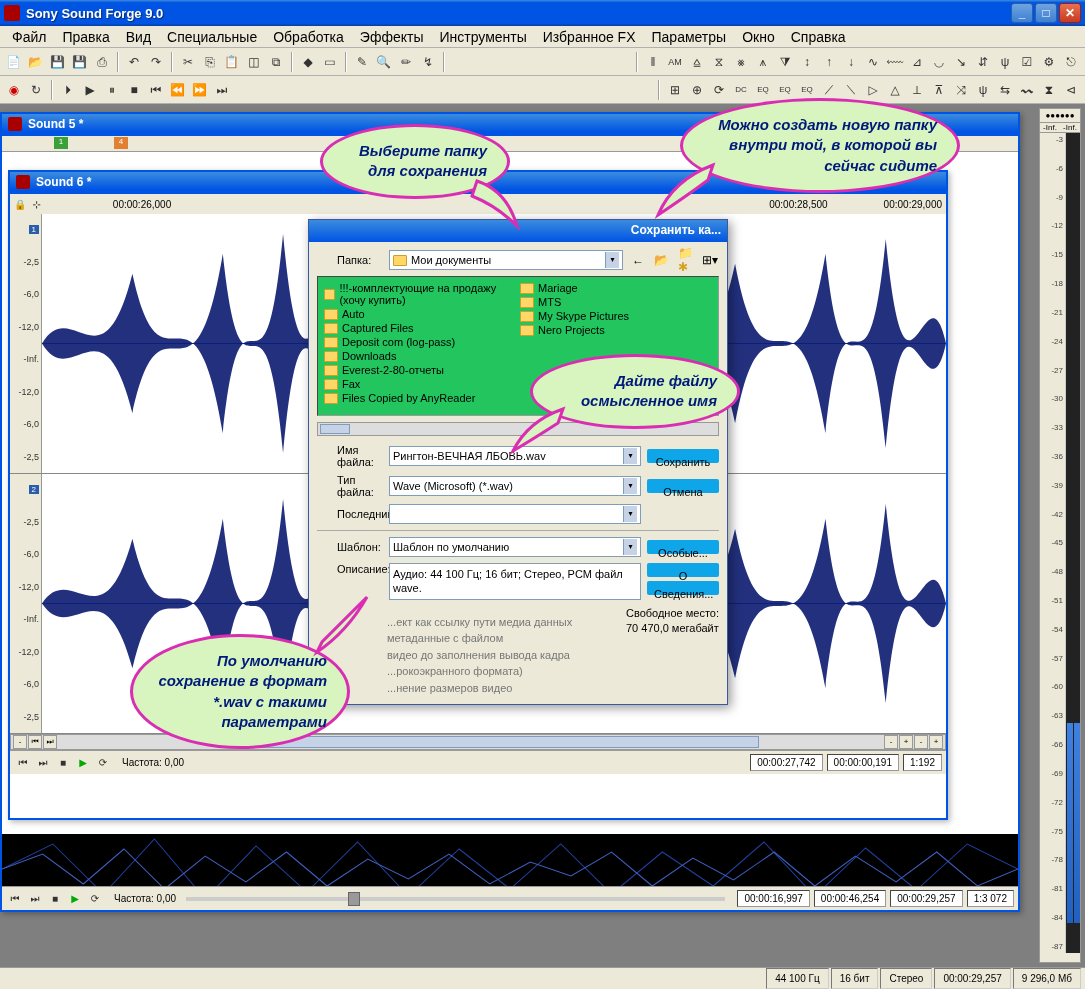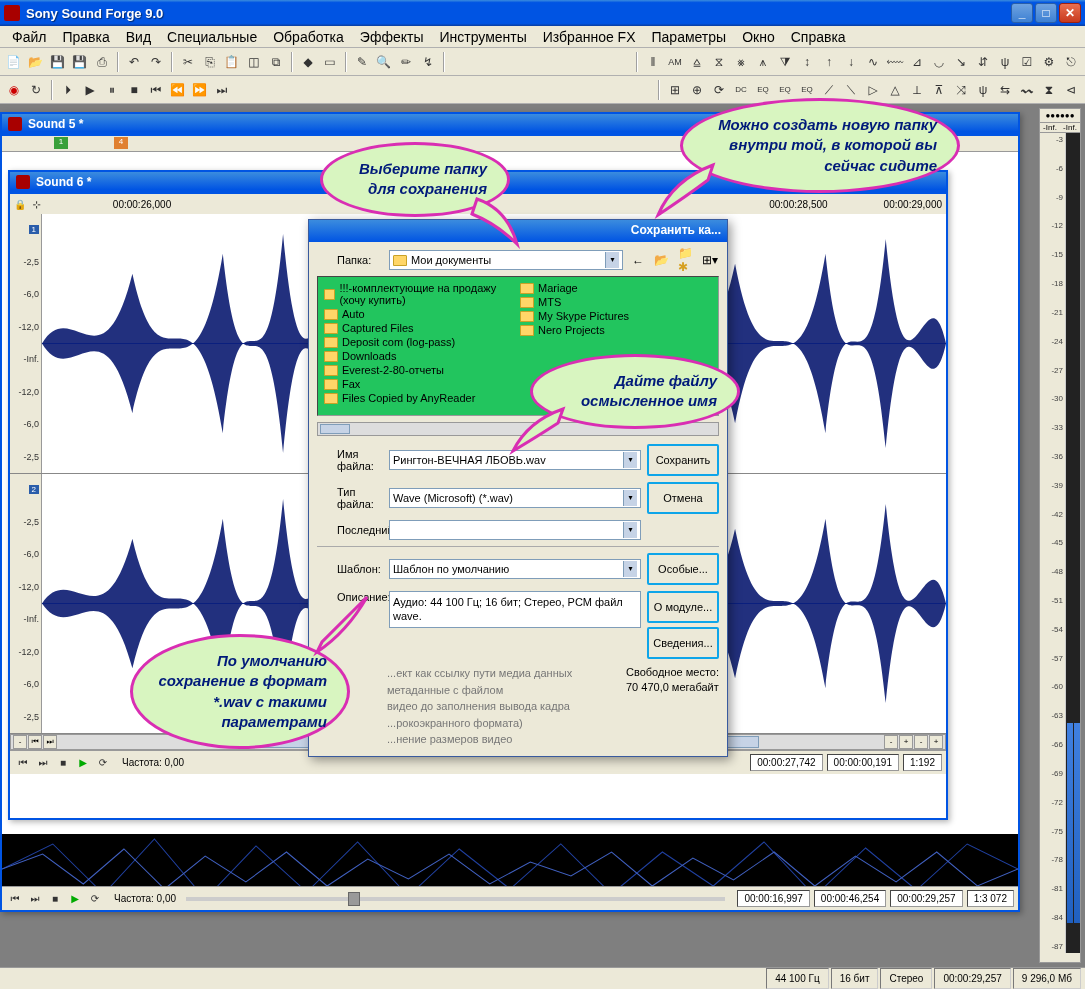--- a/index.html
+++ b/index.html
@@ -37,23 +37,23 @@
 .dlg-title { background: linear-gradient(#3b8cde,#0054e3); color: white; font-weight: bold; height: 22px; padding: 3px 6px; font-size: 12px; text-align: right; }
 .dlg-body { padding: 8px; font-size: 11px; }
 .dlg-row { display: flex; align-items: center; margin-bottom: 6px; gap: 6px; }
 .dlg-label { width: 66px; text-align: left; padding-left: 20px; }
 .dlg-select { flex: 1; border: 1px solid #7f9db9; background: white; height: 20px; padding: 1px 3px; display: flex; align-items: center; justify-content: space-between; }
 .dlg-select .arrow { width: 14px; height: 16px; background: #c6d3e6; border-left: 1px solid #7f9db9; text-align: center; font-size: 8px; line-height: 16px; }
 .file-list { border: 1px inset #999; background: #22c55e; height: 140px; padding: 4px; overflow: hidden; font-size: 11px; display: flex; margin-bottom: 6px; }
 .file-col { width: 50%; }
 .file-item { display: flex; align-items: center; gap: 4px; padding: 1px 2px; cursor: pointer; }
 .folder-ico { width: 14px; height: 11px; background: #ffd668; border: 1px solid #c9a227; border-radius: 1px 1px 0 0; }
-.dlg-btn { width: 72px; height: 32px; border: 2px solid #0ea5e9; background: #ece9d8; font-size: 11px; cursor: pointer; border-radius: 2px; }
+.dlg-btn { width: 72px; height: 14px; border: 7px solid #0ea5e9; background: #ece9d8; font-size: 11px; cursor: pointer; border-radius: 2px; }
 .dlg-textarea { border: 1px solid #7f9db9; background: white; flex: 1; padding: 3px; font-size: 11px; min-height: 34px; line-height: 1.3; }
-.dlg-checks { color: #777; font-size: 11px; line-height: 1.5; padding-left: 70px; }
+.dlg-checks { color: #777; font-size: 11px; line-height: 1.5; padding-left: 70px; margin-top: 8px; }
 .dlg-free { text-align: left; font-size: 11px; line-height: 1.4; }
 
 
 .callout { position: absolute; z-index: 100; background: #d8f5c0; border: 3px solid #d92eb3; border-radius: 50%; padding: 14px 20px; text-align: right; font-style: italic; font-weight: bold; color: #001a7a; font-family: Georgia, serif; font-size: 15px; line-height: 1.35; }
 
 
 .meters { position: absolute; right: 4px; top: 4px; width: 42px; bottom: 4px; background: #ece9d8; border: 1px solid #999; font-size: 9px; }
 .meter-head { background: #ece9d8; border-bottom: 1px solid #999; font-size: 8px; text-align: center; padding: 2px; }
 .meter-body { display: flex; height: 820px; }
 .meter-col { flex: 1; border-right: 1px solid #ccc; display: flex; flex-direction: column; justify-content: space-between; padding: 2px; font-size: 8px; color: #444; text-align: right; }
@@ -486,21 +486,21 @@
             <div>...нение размеров видео</div>
           </div>
         <div class="dlg-free">
           <div>Свободное место:</div>
           <div>70 470,0 мегабайт</div>
         </div>
       </div>
     </div>
   </div>
 
-  <div class="callout" style="left:320px;top:38px;width:190px">
+  <div class="callout" style="left:320px;top:20px;width:190px">
     <span>Выберите папку для сохранения</span>
     <svg style="position:absolute;right:-20px;bottom:-35px;width:60px;height:60px">
         <path d="M10,10 Q40,20 50,55 Q30,35 5,25 Z" fill="#d8f5c0" stroke="#d92eb3" stroke-width="3"></path>
       </svg>
   </div>
   <div class="callout" style="left:680px;top:-6px;width:280px">
     <span>Можно создать новую папку внутри той, в которой вы сейчас сидите</span>
     <svg style="position:absolute;left:-30px;bottom:-35px;width:70px;height:70px">
         <path d="M60,10 Q20,25 5,60 Q35,40 55,25 Z" fill="#d8f5c0" stroke="#d92eb3" stroke-width="3"></path>
       </svg>

